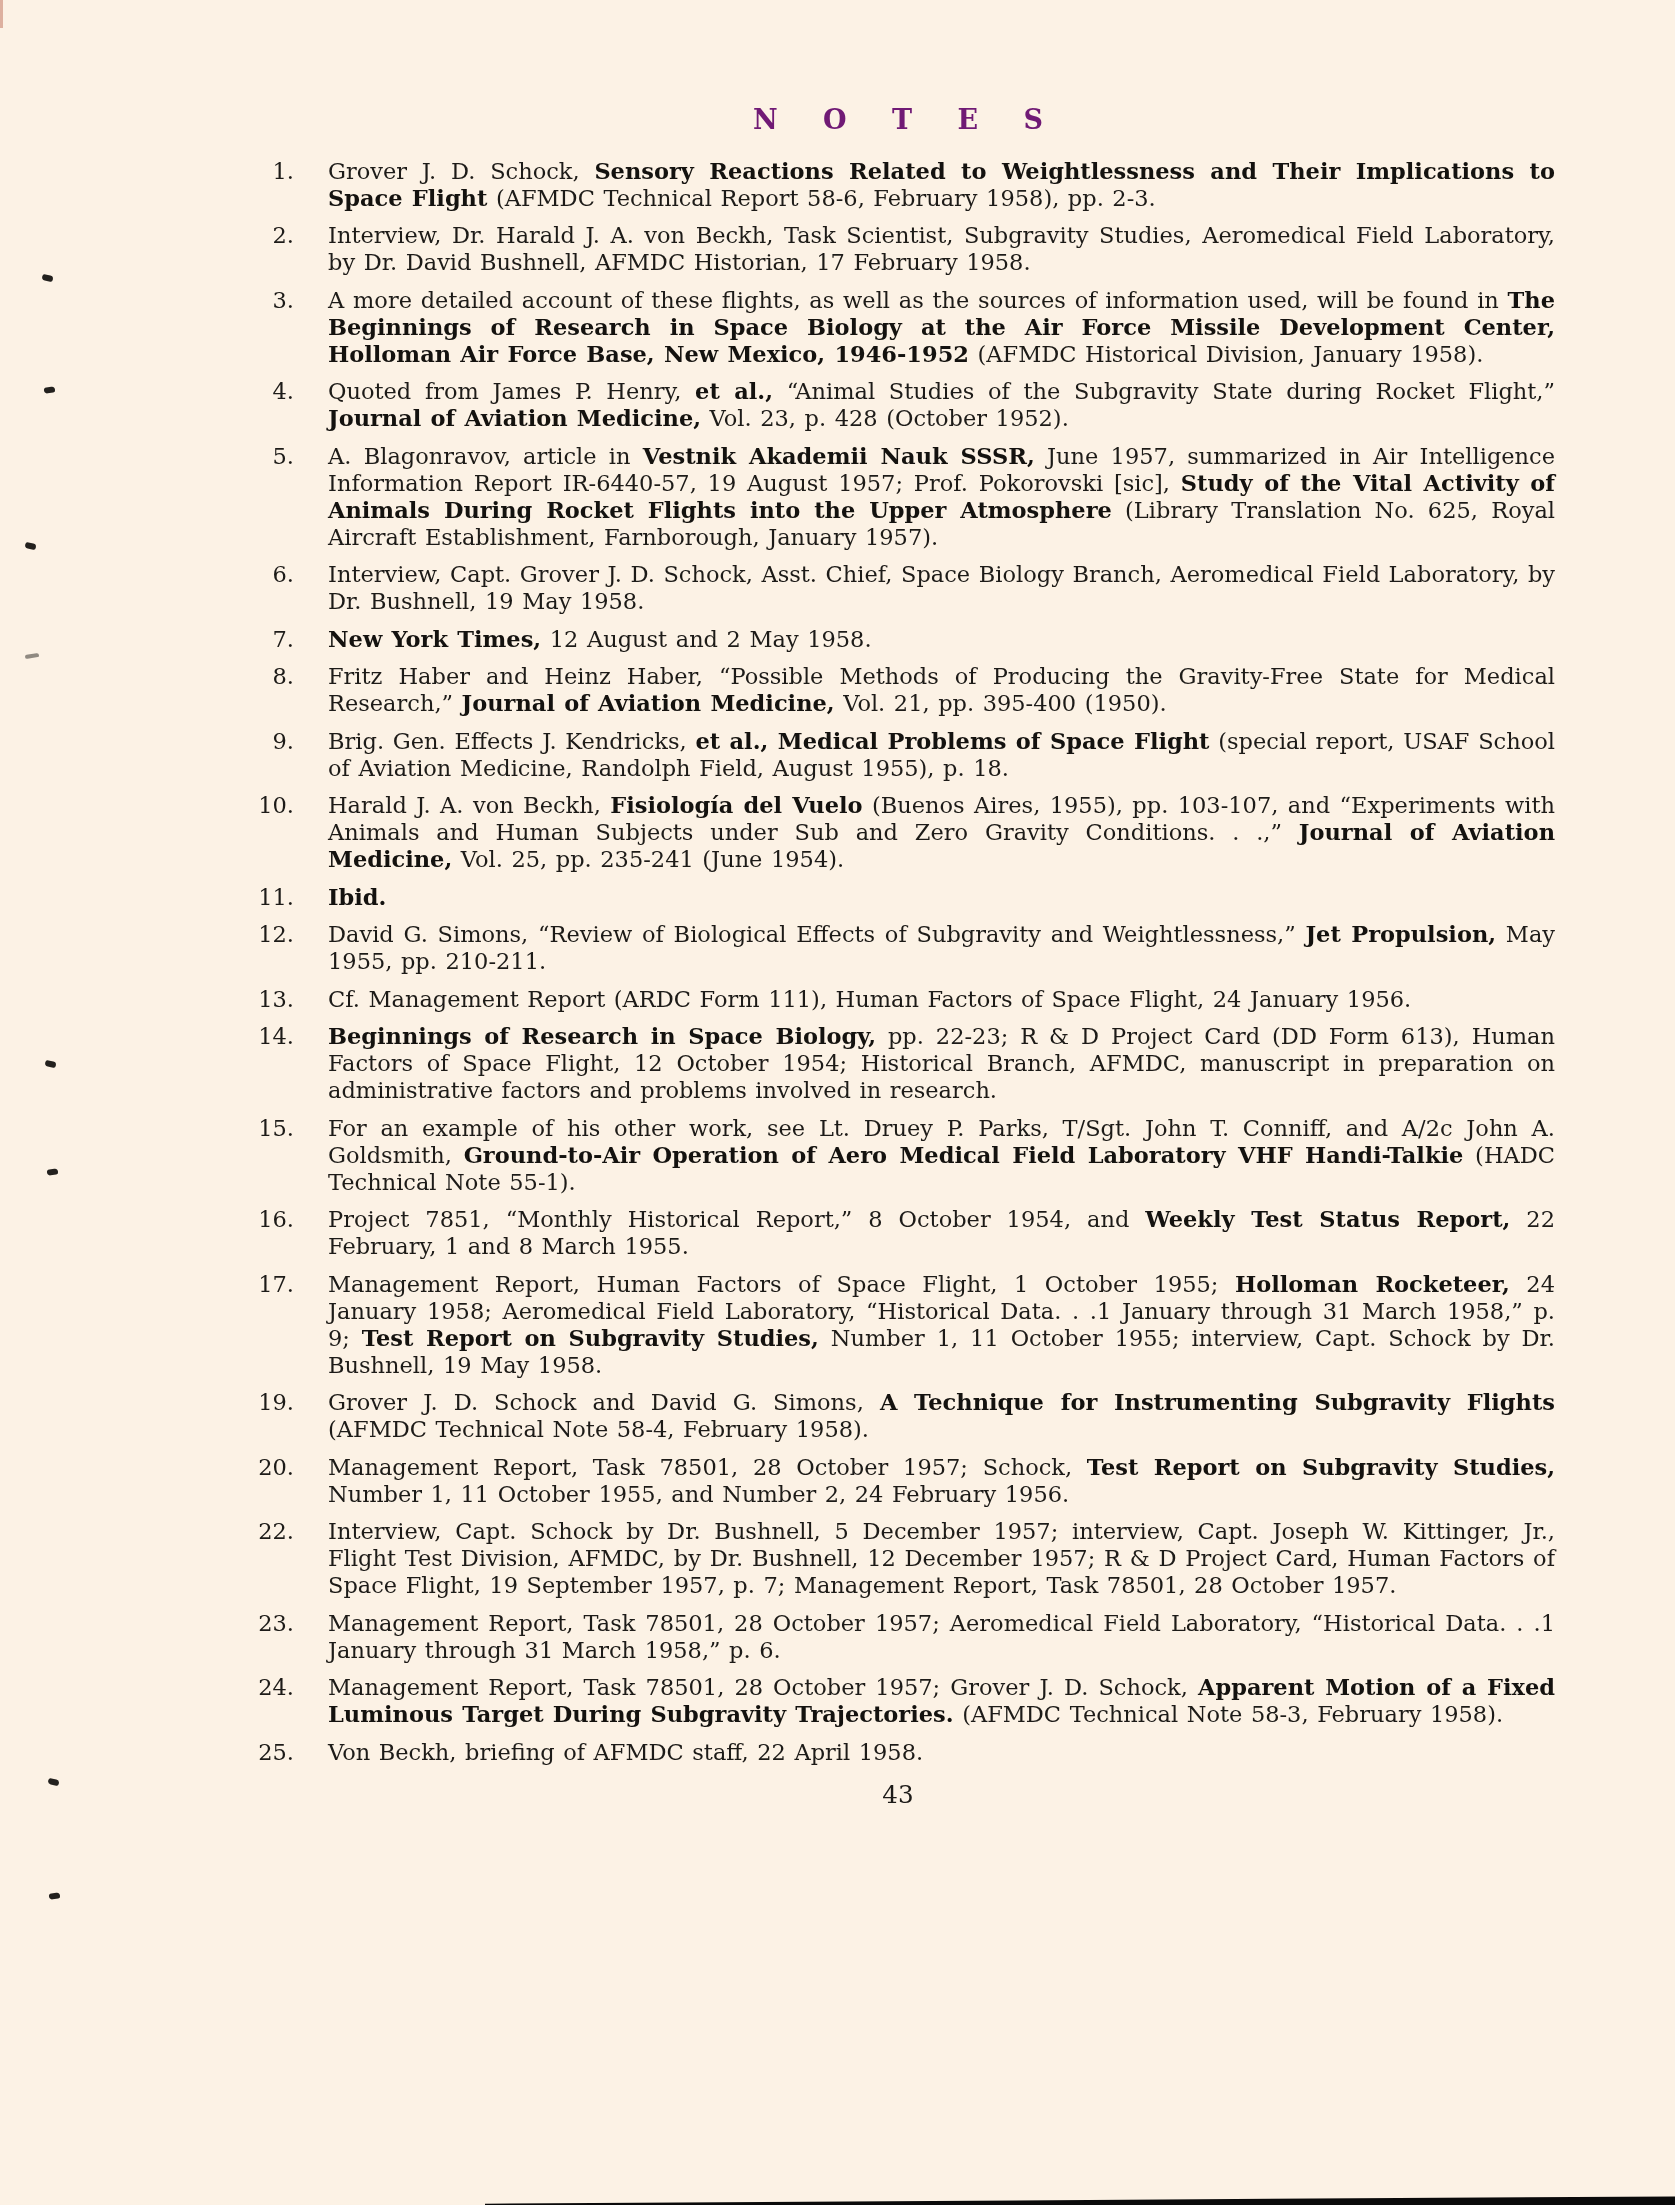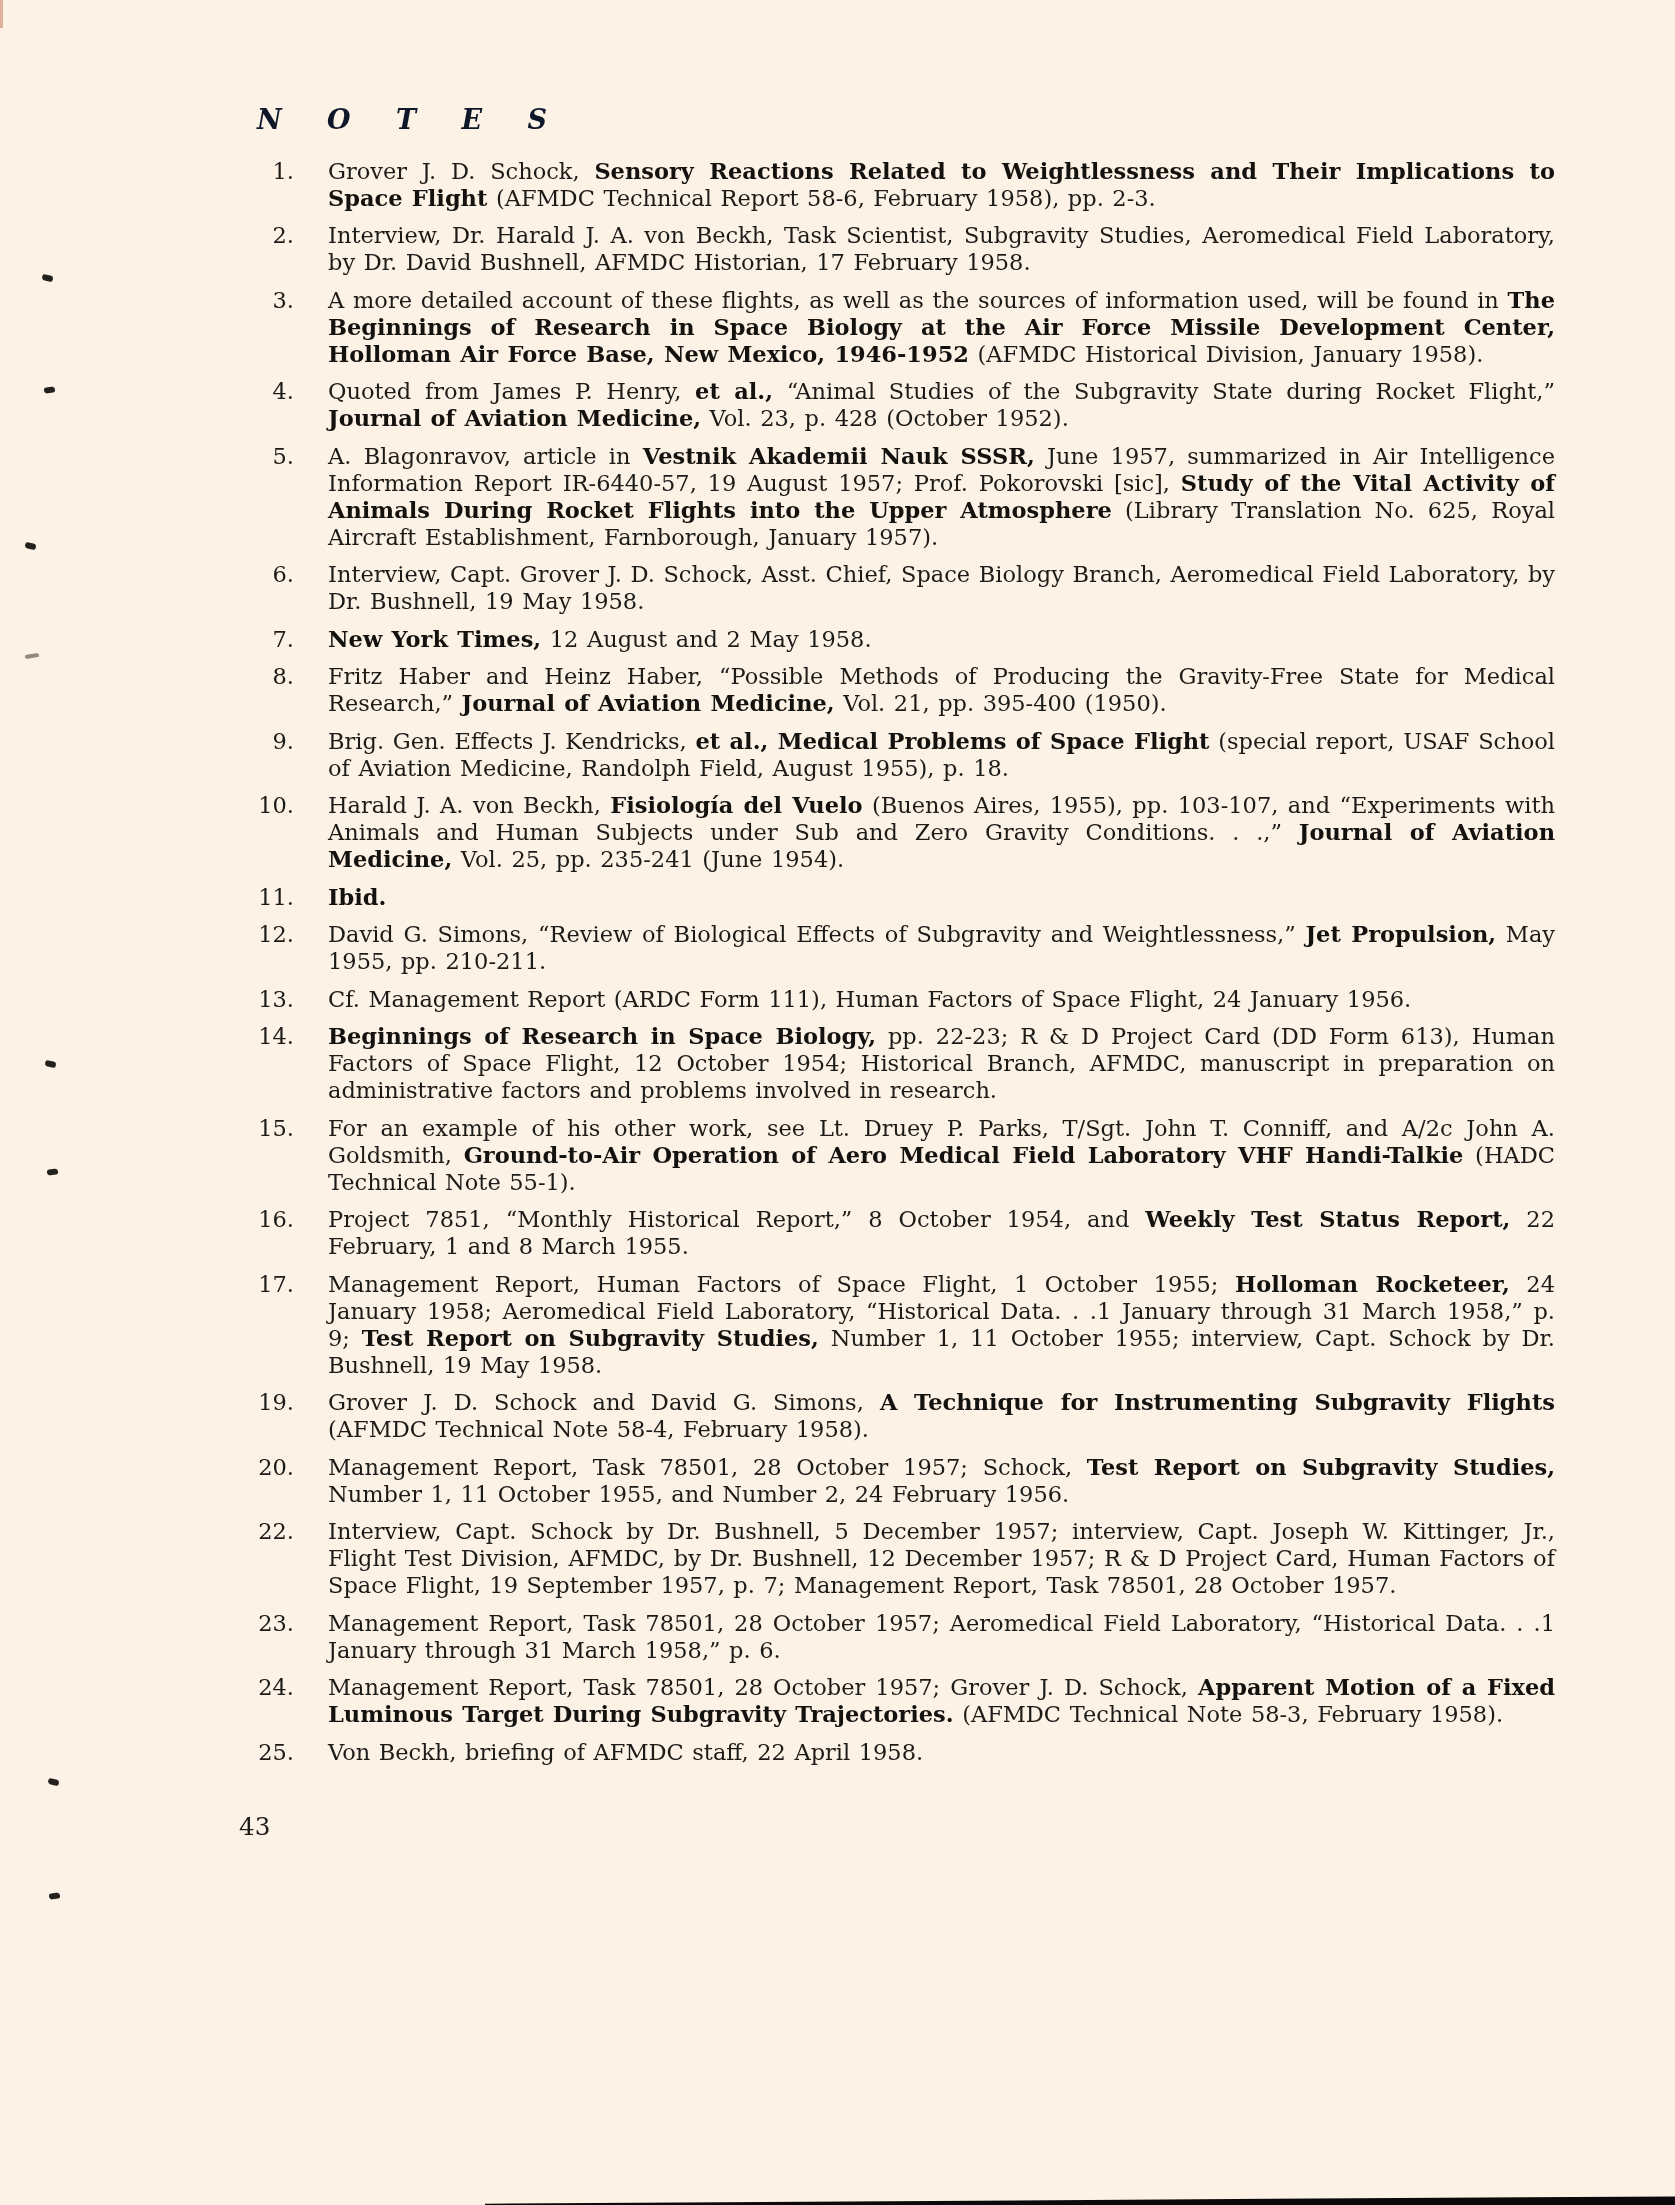--- a/index.html
+++ b/index.html
@@ -11,27 +11,27 @@
     position: relative;
     overflow: hidden;
   }
   .page { position: absolute; inset: 0; }
   .content {
     position: absolute;
     left: 239px; top: 104px;
     width: 1318px;
   }
   .title {
+    text-align: center;
     font-size: 27px;
     font-weight: 700;
     letter-spacing: 18px;
     padding-left: 18px; 
     margin: 0 0 22.5px 0;
-    color: #0f172a;
-    font-style: italic;
+    color: #701a75;
   }
   .notes { }
   .note {
     display: flex;
     align-items: flex-start;
     margin-bottom: 10.5px;
     font-size: 22.5px;
     line-height: 27px;
   }
   .note-num {
@@ -41,23 +41,23 @@
     margin-right: 34px;
   }
   .note-text {
     width: 1227px;
     flex: 0 0 1227px;
     text-align: justify;
     word-spacing: 1.4px;
   }
   .note-text b { font-weight: 700; color: #14120f; }
   .pagenum {
-    text-align: left;
+    text-align: center;
     font-size: 24.6px;
-    margin-top: 46px;
+    margin-top: 14px;
     color: #1d1b18;
   }
   .margin-marks { position: absolute; inset: 0; }
   .mark {
     position: absolute;
     width: 11.2px; height: 6.3px;
     background: #23211e;
     border-radius: 3.5px 4.2px 2.8px 4.2px;
   }
   .mark.light { opacity: 0.5; height: 4.2px; width: 14px; }

